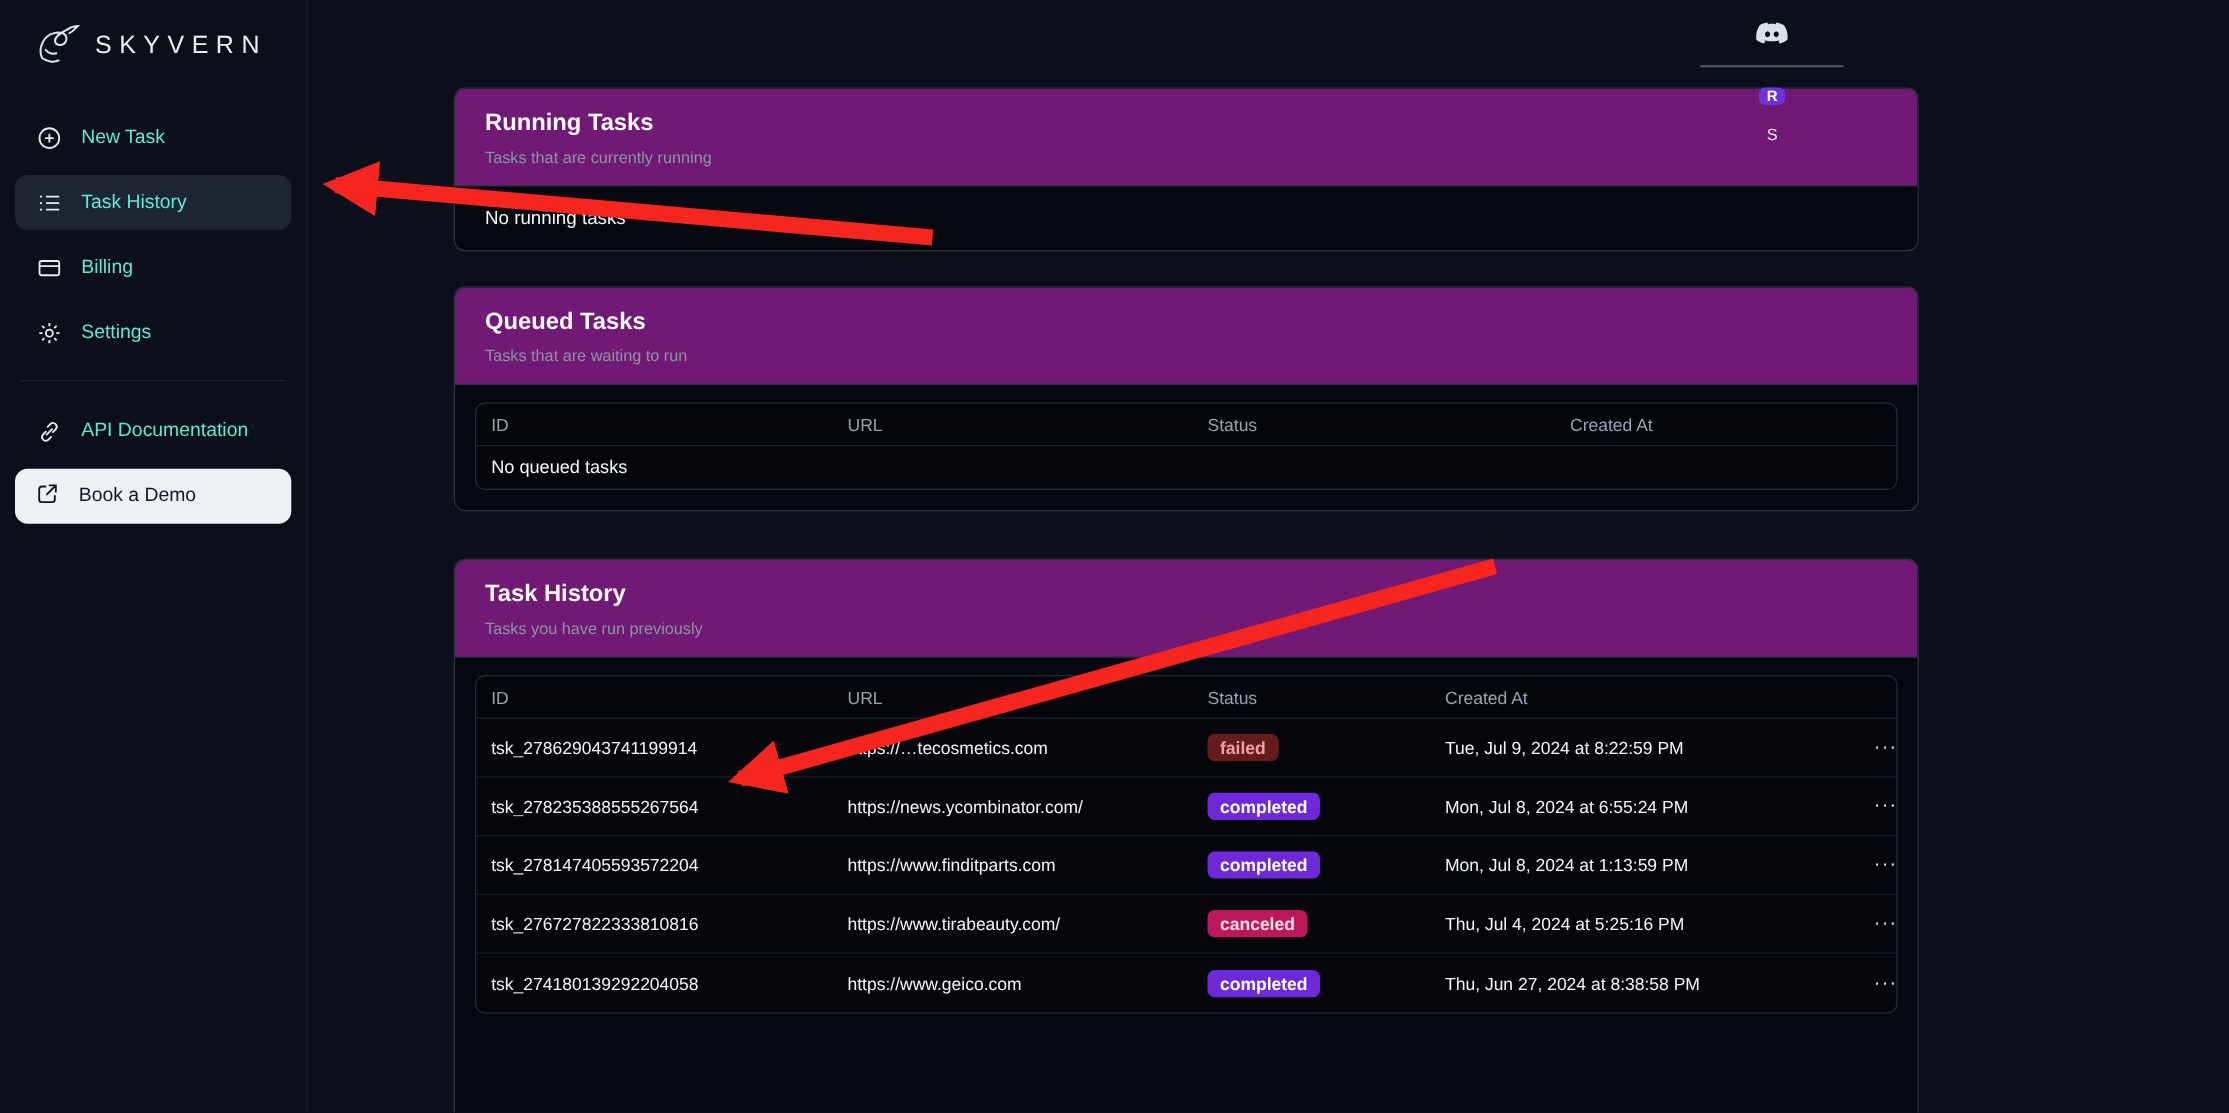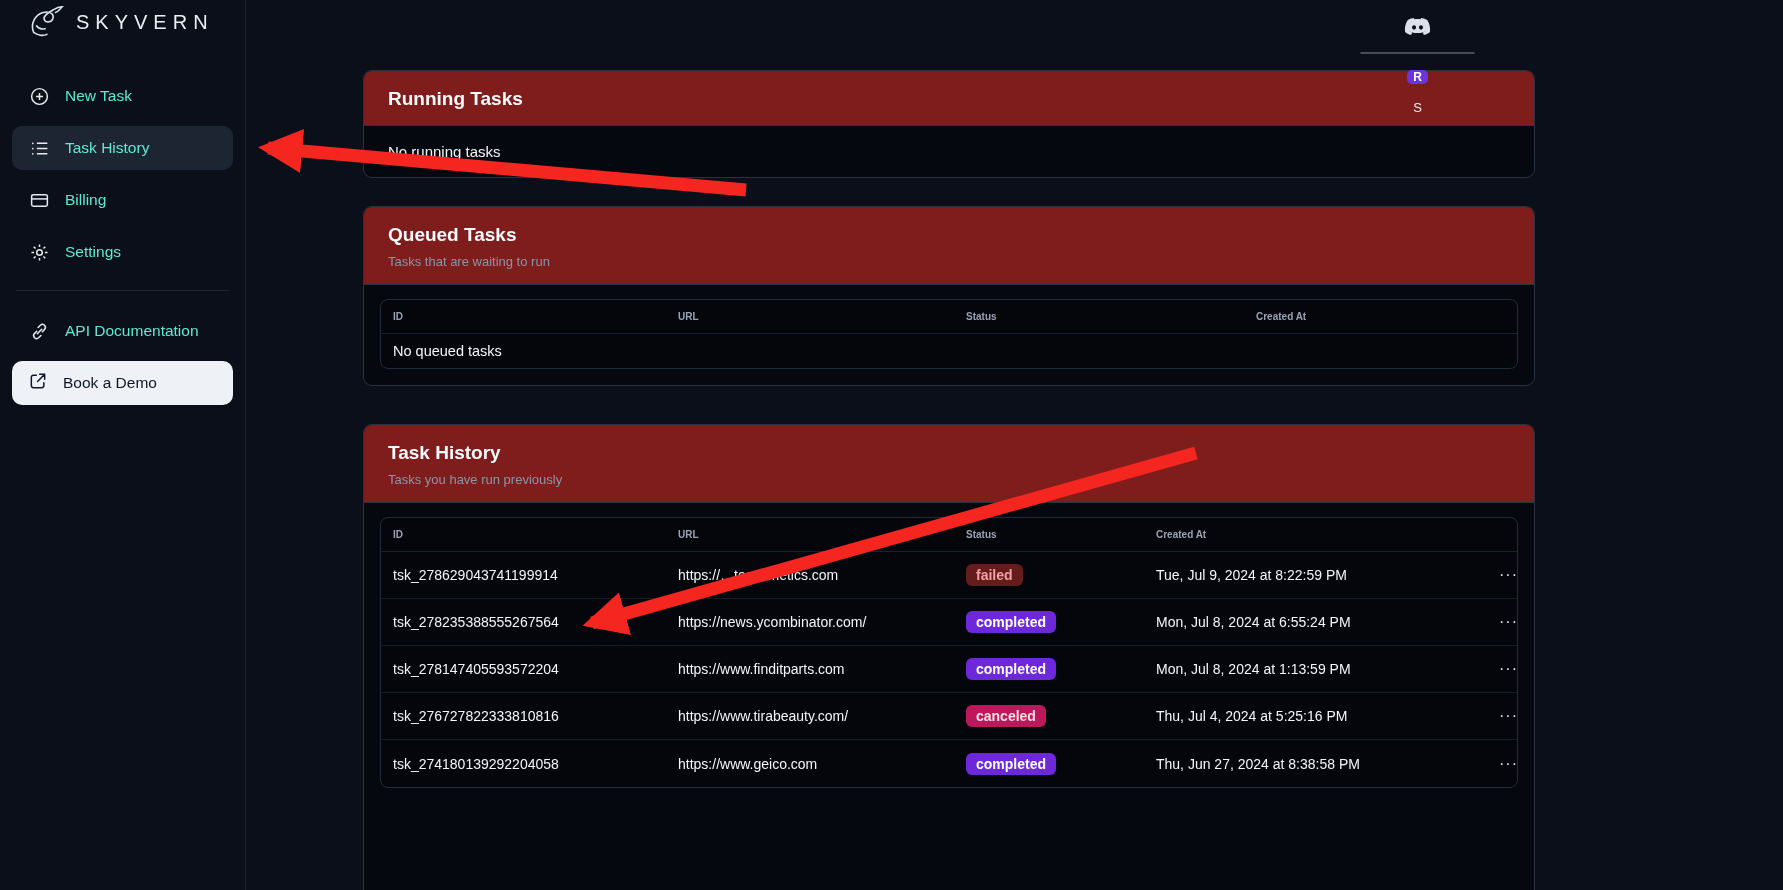--- a/index.html
+++ b/index.html
@@ -11,20 +11,21 @@
     position:relative;
   }
   .app { display:flex; width:100%; height:100%; }
 
   
   .sidebar {
     width:246px; height:100%;
     background:#0b0f19;
     border-right:1px solid #1d2431;
     flex:0 0 246px;
+    padding-top:14px;
   }
   .logo-row { display:flex; align-items:center; gap:10px; padding-left:26px; height:44px; }
   .logo-row svg { display:block; }
   .brand-name { font-size:20px; letter-spacing:6px; color:#e9eff5; font-weight:400; }
   .nav { margin-top:30px; padding:0 12px; }
   .nav-item {
     display:flex; align-items:center; gap:15px;
     height:44px; padding:0 16px; margin-bottom:8px;
     border-radius:10px; cursor:pointer;
     font-size:15.5px; color:#5eead4;
@@ -63,38 +64,38 @@
   .user-label { font-size:13px; color:#e7ebf0; }
 
   
   .main { flex:1; position:relative; padding:70px 0 0 117px; }
   .card {
     width:1172px;
     border:1px solid #2a3140; border-radius:9px;
     background:#05080f; overflow:hidden;
   }
   .card-head {
-    background:#7f1d1d; border-bottom:1px solid #2a3140;
+    background:#701a75; border-bottom:1px solid #2a3140;
     padding:17px 24px 15px 24px;
   }
   .card-title { font-size:19px; font-weight:700; color:#f8fafc; }
   .card-sub { font-size:13px; color:#8c95a5; margin-top:8px; }
   .card-body-plain { padding:17px 24px; font-size:15px; color:#f4f6f9; }
 
   .card.running { margin-bottom:28px; }
   .card.queued { margin-bottom:38px; }
   .card.history { min-height:500px; }
 
   .table-wrap {
     margin:14px 16px 16px 16px;
     border:1px solid #232b3a; border-radius:8px; overflow:hidden;
     background:#04060c;
   }
   .thead { display:grid; align-items:center; height:34px; border-bottom:1px solid #1a2130; }
-  .thead .th { font-size:10px; color:#9aa3b3; padding:0 12px;font-weight:bold; }
+  .thead .th { font-size:14px; color:#9aa3b3; padding:0 12px; }
   .grid-q { grid-template-columns:285px 288px 290px 1fr; }
   .grid-h { grid-template-columns:285px 288px 190px 335px 1fr; }
   .trow { display:grid; align-items:center; height:47px; border-bottom:1px solid #161c29; cursor:pointer; }
   .trow:last-child { border-bottom:none; }
   .trow .td { font-size:14px; color:#f4f6f9; padding:0 12px; white-space:nowrap; overflow:hidden; }
   .empty-row { display:flex; align-items:center; height:34px; padding:0 12px; font-size:14.5px; color:#f4f6f9;text-align:center; }
 
   .badge {
     display:inline-block; padding:3px 10px; border-radius:6px;
     font-size:14px; font-weight:700; line-height:16px;text-align:right;
@@ -193,20 +194,21 @@
         <span>Book a Demo</span>
       </div>
     </nav>
   </aside>
 
   <main class="main">
 
     <section class="card running">
       <div class="card-head">
         <div class="card-title">Running Tasks</div>
+        <div class="card-sub">Tasks that are currently running</div>
       </div>
       <div class="card-body-plain">No running tasks</div>
     </section>
 
     <section class="card queued">
       <div class="card-head">
         <div class="card-title">Queued Tasks</div>
         <div class="card-sub">Tasks that are waiting to run</div>
       </div>
       <div class="table-wrap">

